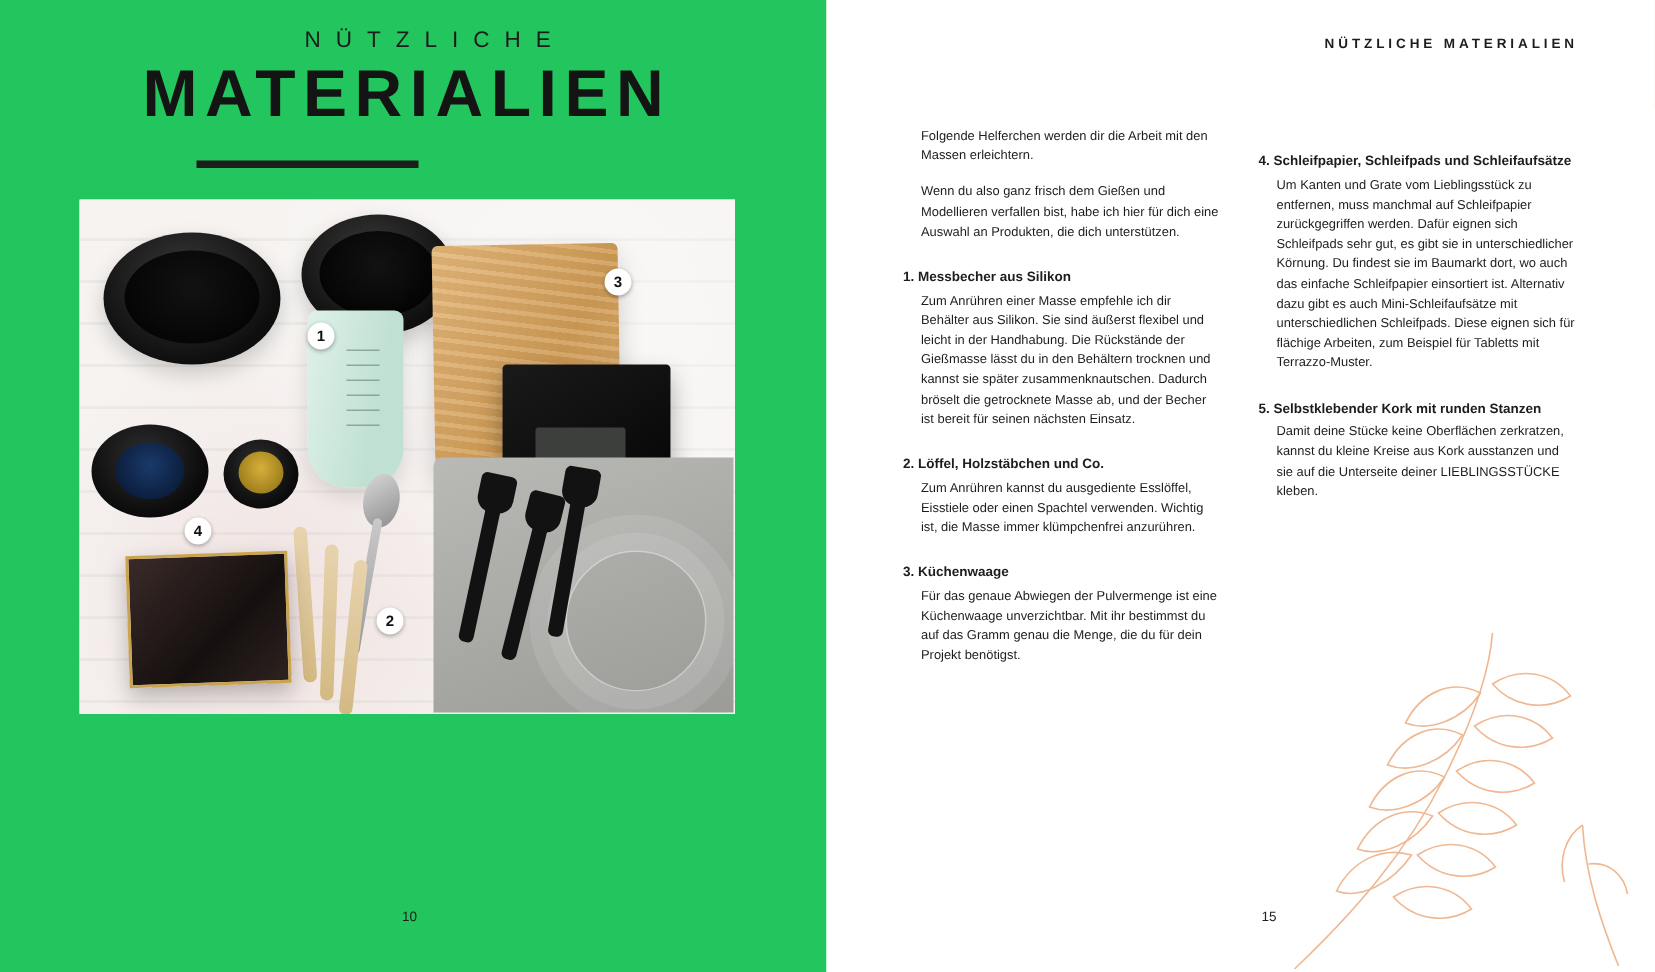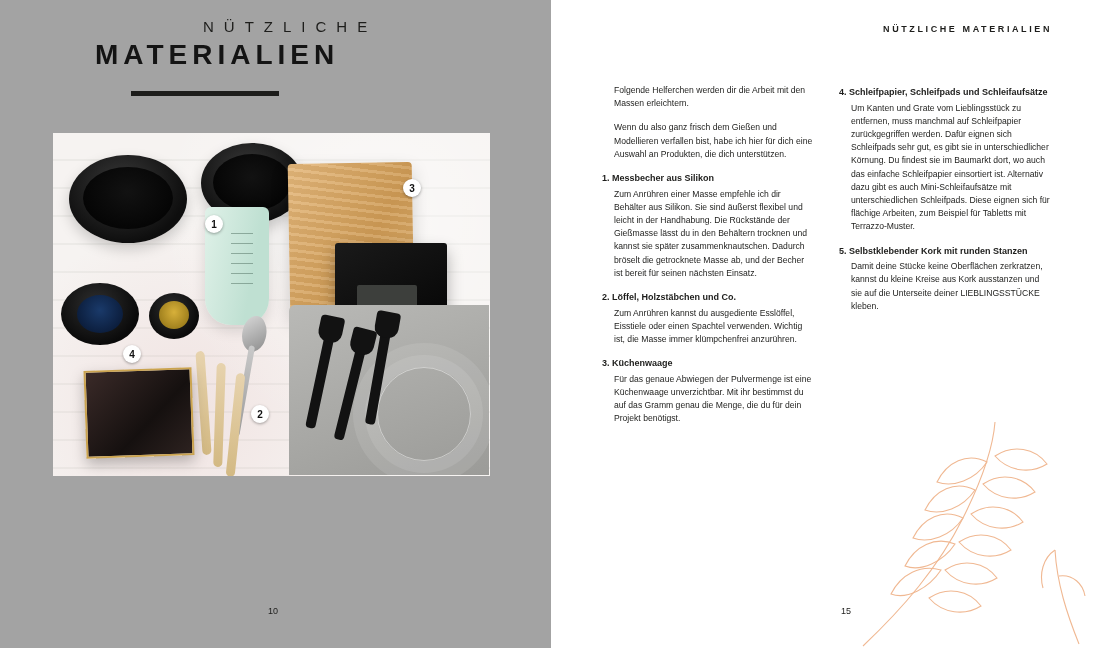--- a/index.html
+++ b/index.html
@@ -17,21 +17,21 @@
   .spread {
     position: absolute;
     inset: 0;
     display: flex;
   }
   
   .page-left {
     position: relative;
     width: 551px;
     height: 648px;
-    background: #a3a3a3;
+    background: #22c55e;
     flex: 0 0 551px;
   }
   .band {
     position: absolute;
     left: 0;
     top: 0;
     width: 1103px;
     height: 72px;
     background: #fcece2;
   }
@@ -42,21 +42,21 @@
     z-index: 3;
   }
   .title-kicker {
     font-size: 15px;
     letter-spacing: 10px;
     color: #1d1d1b;
     font-weight: 400;
     margin-left: 108px;
   }
   .title-main {
-    font-size: 28px;
+    font-size: 44px;
     letter-spacing: 5px;
     color: #141414;
     font-weight: 700;
     margin-top: 6px;
     line-height: 1;
   }
   .title-rule {
     margin-top: 22px;
     margin-left: 36px;
     width: 148px;
@@ -256,21 +256,21 @@
     width: 213px;
   }
   p {
     margin: 0 0 11px 12px;
     font-size: 8.6px;
     line-height: 13.2px;
     color: #1d1d1b;
     text-align: left;
   }
   h3 {
-    margin: 2px 0 3px 0;
+    margin: 17px 0 3px 0;
     font-size: 9px;
     line-height: 12.6px;
     font-weight: 700;
     color: #1d1d1b;
   }
   .folio {
     position: absolute;
     bottom: 32px;
     font-size: 9px;
     color: #1d1d1b;

